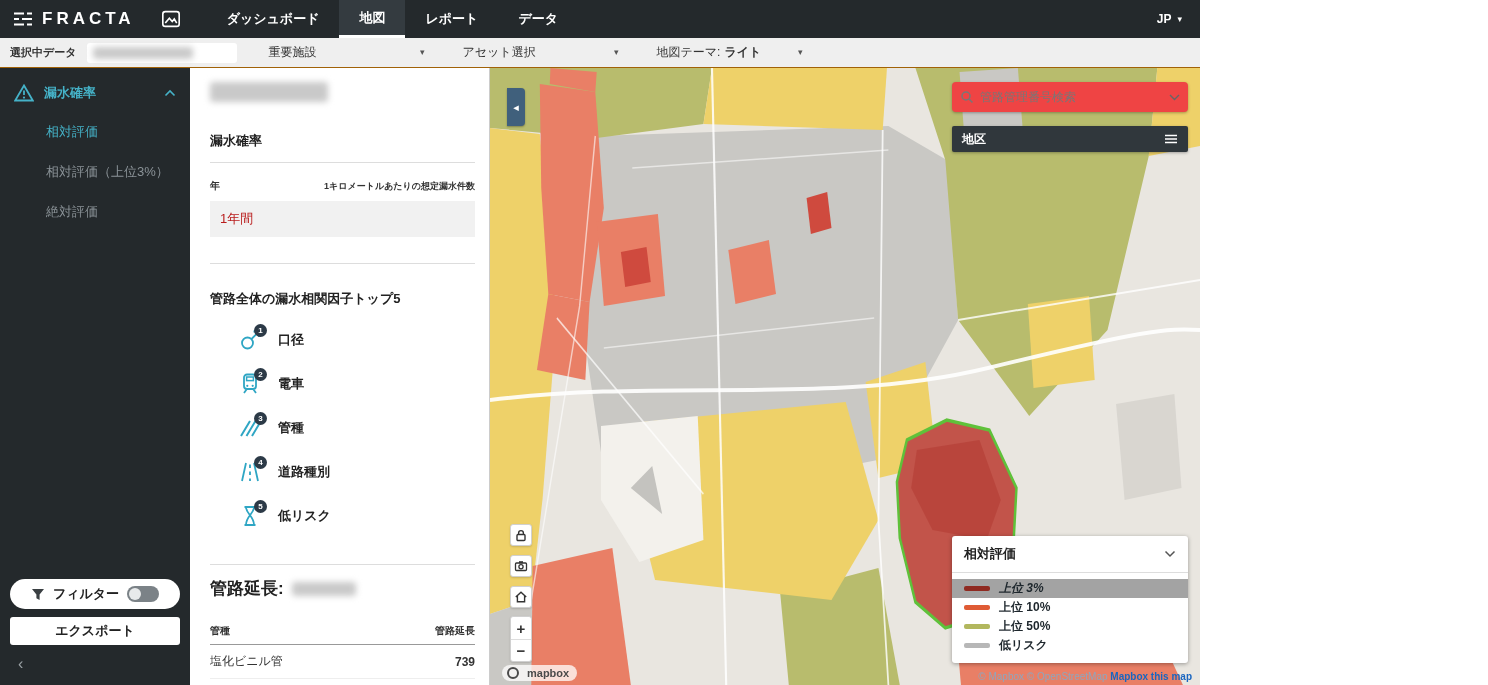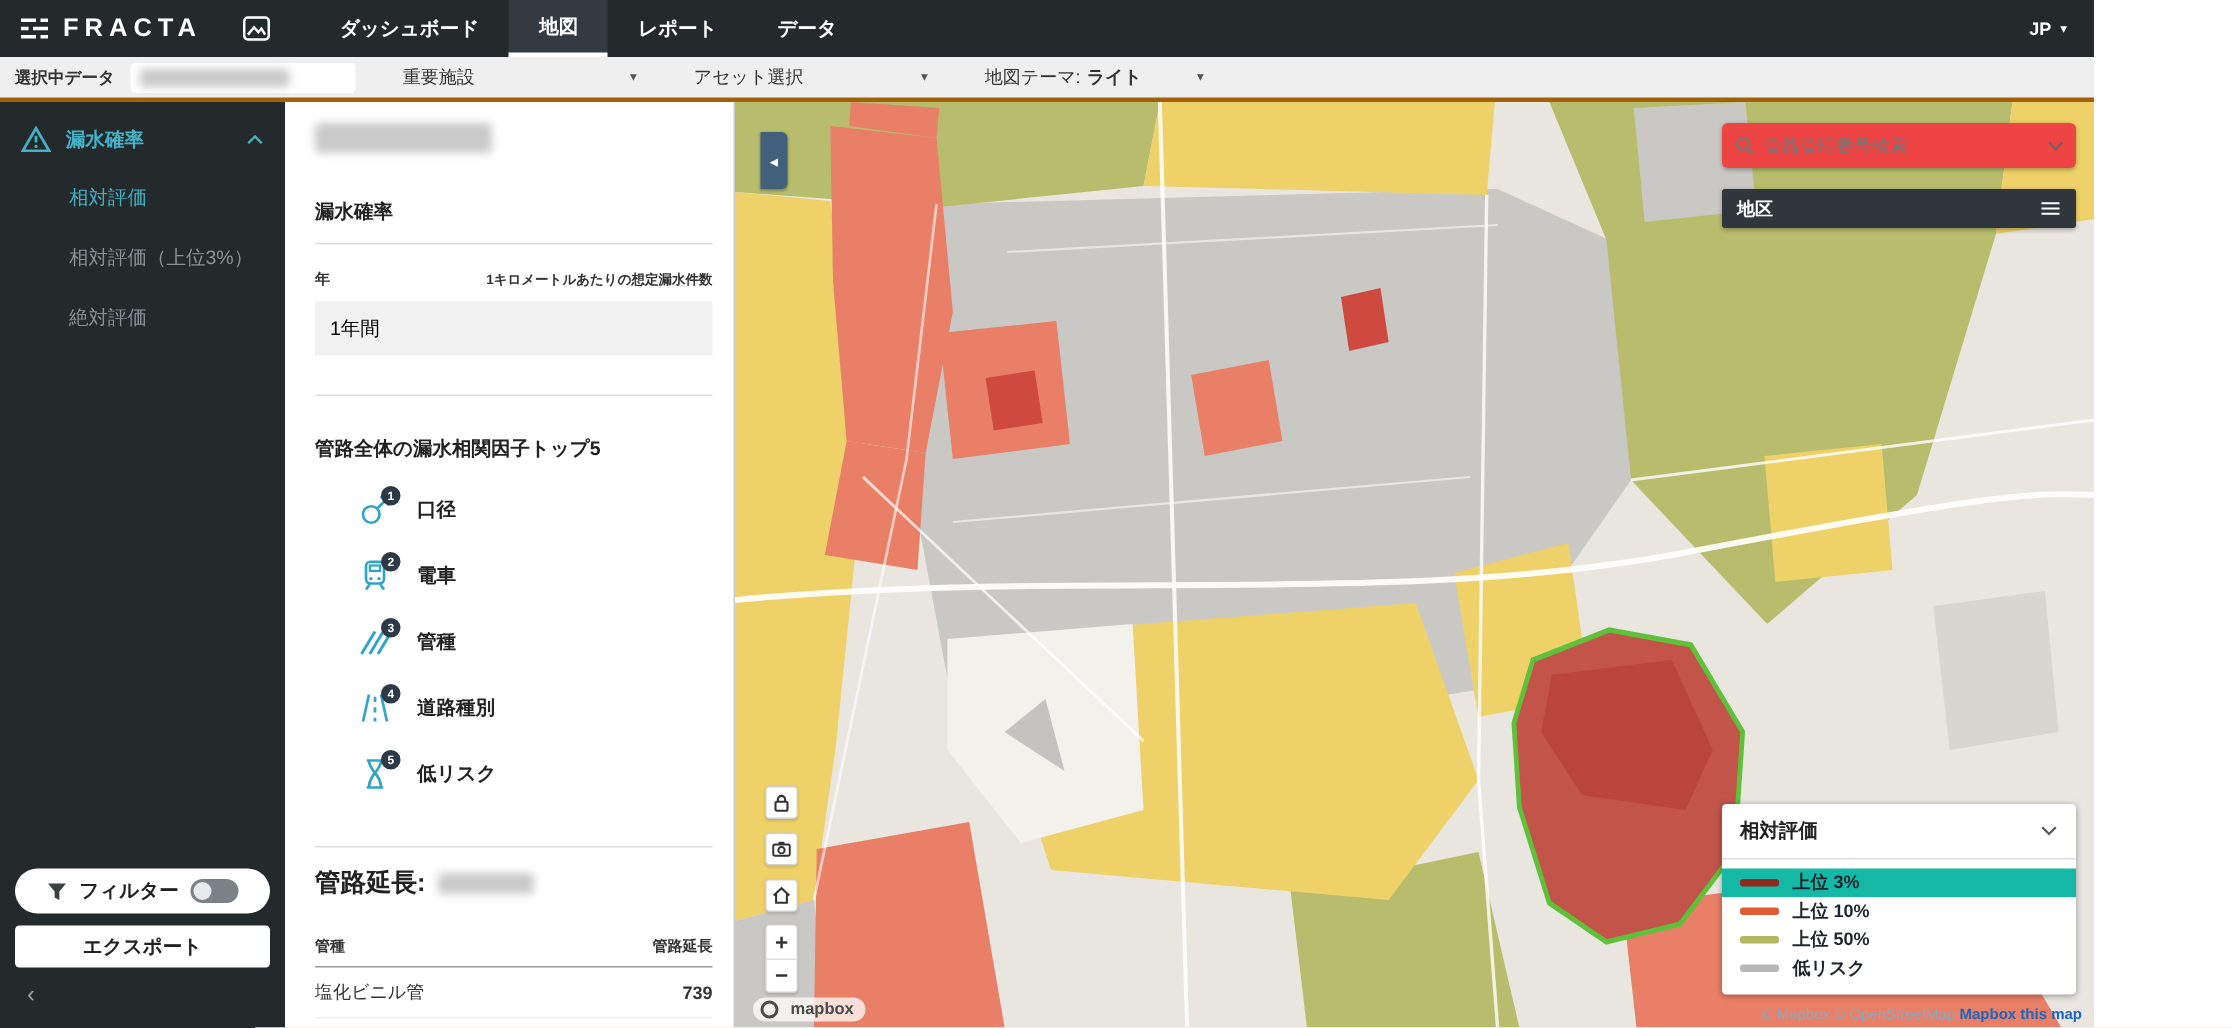--- a/index.html
+++ b/index.html
@@ -1,34 +1,34 @@
 <!DOCTYPE html>
 <html><head>
 <meta charset="utf-8">
 <style>
   * { box-sizing: border-box; margin: 0; padding: 0; }
   html,body { width:1488px; height:685px; overflow:hidden; }
   body { font-family:"Liberation Sans","DejaVu Sans",sans-serif; font-size:13px; color:#222; background:#fff; }
 
-  .app { width:1396px; height:685px; display:flex; flex-direction:column; }
+  .app { width:1200px; height:685px; display:flex; flex-direction:column; }
 
   
   .topnav { height:38px; background:#24292c; display:flex; align-items:stretch; color:#fff; flex:0 0 38px; }
   .brand { display:flex; align-items:center; gap:10px; padding:0 14px; }
   .brand-text { font-weight:bold; font-size:17px; letter-spacing:4px; }
   .nav-img-btn { display:flex; align-items:center; padding:0 12px; }
   .nav-items { display:flex; align-items:stretch; margin-left:14px; }
   .nav-item { display:flex; align-items:center; padding:0 20px; font-size:13px; font-weight:bold; color:#fff; cursor:pointer; }
   .nav-item.active { background:#343b40; border-bottom:3px solid #fff; }
   .nav-spacer { flex:1; }
   .locale { display:flex; align-items:center; gap:6px; padding:0 18px; font-size:12px; font-weight:bold; }
   .caret { font-size:9px; color:inherit; line-height:1; }
 
   
-  .toolbar { height:30px; background:#efefef; border-bottom:3px solid #a16207; display:flex; align-items:center; flex:0 0 30px; }
+  .toolbar { height:30px; background:#efefef; border-bottom:1px solid #a16207; display:flex; align-items:center; flex:0 0 30px; }
   .toolbar-label { font-size:11px; font-weight:bold; color:#333; padding:0 10px; }
   .redacted { background:#c9c9c9; filter:blur(3px); border-radius:3px; }
   .toolbar-redacted { width:150px; height:20px; background:#fff; border-radius:3px; margin-right:26px; display:flex; align-items:center; padding:0 6px; }
   .toolbar-redacted .redacted { width:100px; height:12px; }
   .toolbar-select { display:flex; align-items:center; justify-content:space-between; width:168px; margin-right:26px; font-size:12px; color:#333; cursor:pointer; padding:0 6px; }
   .toolbar-select .caret { color:#555; }
   .theme-select { width:158px; }
   .theme-value { font-weight:bold; margin-left:4px; }
   .theme-text { display:flex; align-items:center; }
 
@@ -48,21 +48,21 @@
   .export-btn { margin:8px 10px 0 10px; height:28px; background:#fff; border-radius:3px; display:flex; align-items:center; justify-content:center; color:#222; font-weight:bold; font-size:13px; cursor:pointer; }
   .side-collapse { padding:10px 18px 12px 18px; color:#9aa1a5; font-size:16px; cursor:pointer; }
 
   
   .panel { width:300px; flex:0 0 300px; background:#fff; border-right:1px solid #ccc; padding:12px 14px 0 20px; overflow:hidden; position:relative; }
   .panel-redacted-title { width:118px; height:20px; margin:2px 0 30px 0; }
   .panel-h { font-size:13px; font-weight:bold; color:#222; padding-bottom:12px; border-bottom:1px solid #ddd; }
   .t1-head { display:flex; justify-content:space-between; align-items:flex-end; margin-top:16px; }
   .t1-head .c1 { font-size:10px; font-weight:bold; color:#333; }
   .t1-head .c2 { font-size:9px; font-weight:bold; color:#333; }
-  .t1-row { margin-top:8px; background:#f1f1f1; height:36px; display:flex; align-items:center; padding:0 10px; font-size:13px; color:#000000; }
+  .t1-row { margin-top:8px; background:#f1f1f1; height:36px; display:flex; align-items:center; padding:0 10px; font-size:13px; color:#b91c1c; }
   .divider { border:none; border-top:1px solid #ddd; margin:26px 0 0 0; }
   .factors-h { margin-top:26px; font-size:13px; font-weight:bold; }
   .factors { margin-top:10px; }
   .factor { display:flex; align-items:center; gap:16px; height:44px; padding-left:28px; }
   .f-ic { position:relative; width:24px; height:24px; flex:0 0 24px; }
   .f-badge { position:absolute; top:-4px; right:-5px; width:13px; height:13px; border-radius:50%; background:#2c3a47; color:#fff; font-size:8px; font-weight:bold; display:flex; align-items:center; justify-content:center; }
   .f-label { font-size:13px; font-weight:bold; color:#222; }
   .length-line { margin-top:12px; font-size:17px; font-weight:bold; display:flex; align-items:center; gap:8px; }
   .length-redacted { width:64px; height:14px; }
   .t2-head { display:flex; justify-content:space-between; margin-top:24px; padding-bottom:6px; border-bottom:1px solid #999; }
@@ -87,21 +87,21 @@
 
   .map-search { position:absolute; right:12px; top:14px; width:236px; height:30px; background:#ef4444; border-radius:4px; box-shadow:0 1px 3px rgba(0,0,0,.3); display:flex; align-items:center; padding:0 8px; gap:6px; }
   .map-search input { border:none; outline:none; flex:1; font-size:12px; color:#333; font-family:inherit; background:transparent; }
   .map-search input::placeholder { color:#777; }
 
   .district-bar { position:absolute; right:12px; top:58px; width:236px; height:26px; background:#30373c; color:#fff; display:flex; align-items:center; justify-content:space-between; padding:0 10px; font-size:12px; font-weight:bold; border-radius:2px; box-shadow:0 1px 3px rgba(0,0,0,.3); cursor:pointer; }
 
   .legend { position:absolute; right:12px; bottom:22px; width:236px; background:#fff; border-radius:3px; box-shadow:0 1px 4px rgba(0,0,0,.35); padding-bottom:8px; }
   .legend-head { display:flex; align-items:center; justify-content:space-between; padding:9px 12px; border-bottom:1px solid #ddd; font-size:13px; font-weight:bold; color:#222; cursor:pointer; margin-bottom:6px; }
   .legend-item { display:flex; align-items:center; gap:9px; height:19px; padding:0 12px; font-size:12px; font-weight:bold; color:#1d262c; cursor:pointer; }
-  .legend-item.selected { background:#14b8a6; }
+  .legend-item.selected { background:#a3a3a3;font-style:italic; }
   .swatch { width:26px; height:5px; border-radius:2px; flex:0 0 26px; }
 
   .attribution { position:absolute; right:8px; bottom:3px; font-size:10px; color:#8fa6bd; }
   .attribution a { color:#1a66c0; font-weight:bold; text-decoration:none; cursor:pointer; }
 
   .icon-svg { display:block; }
 </style>
 </head>
 <body>
 

